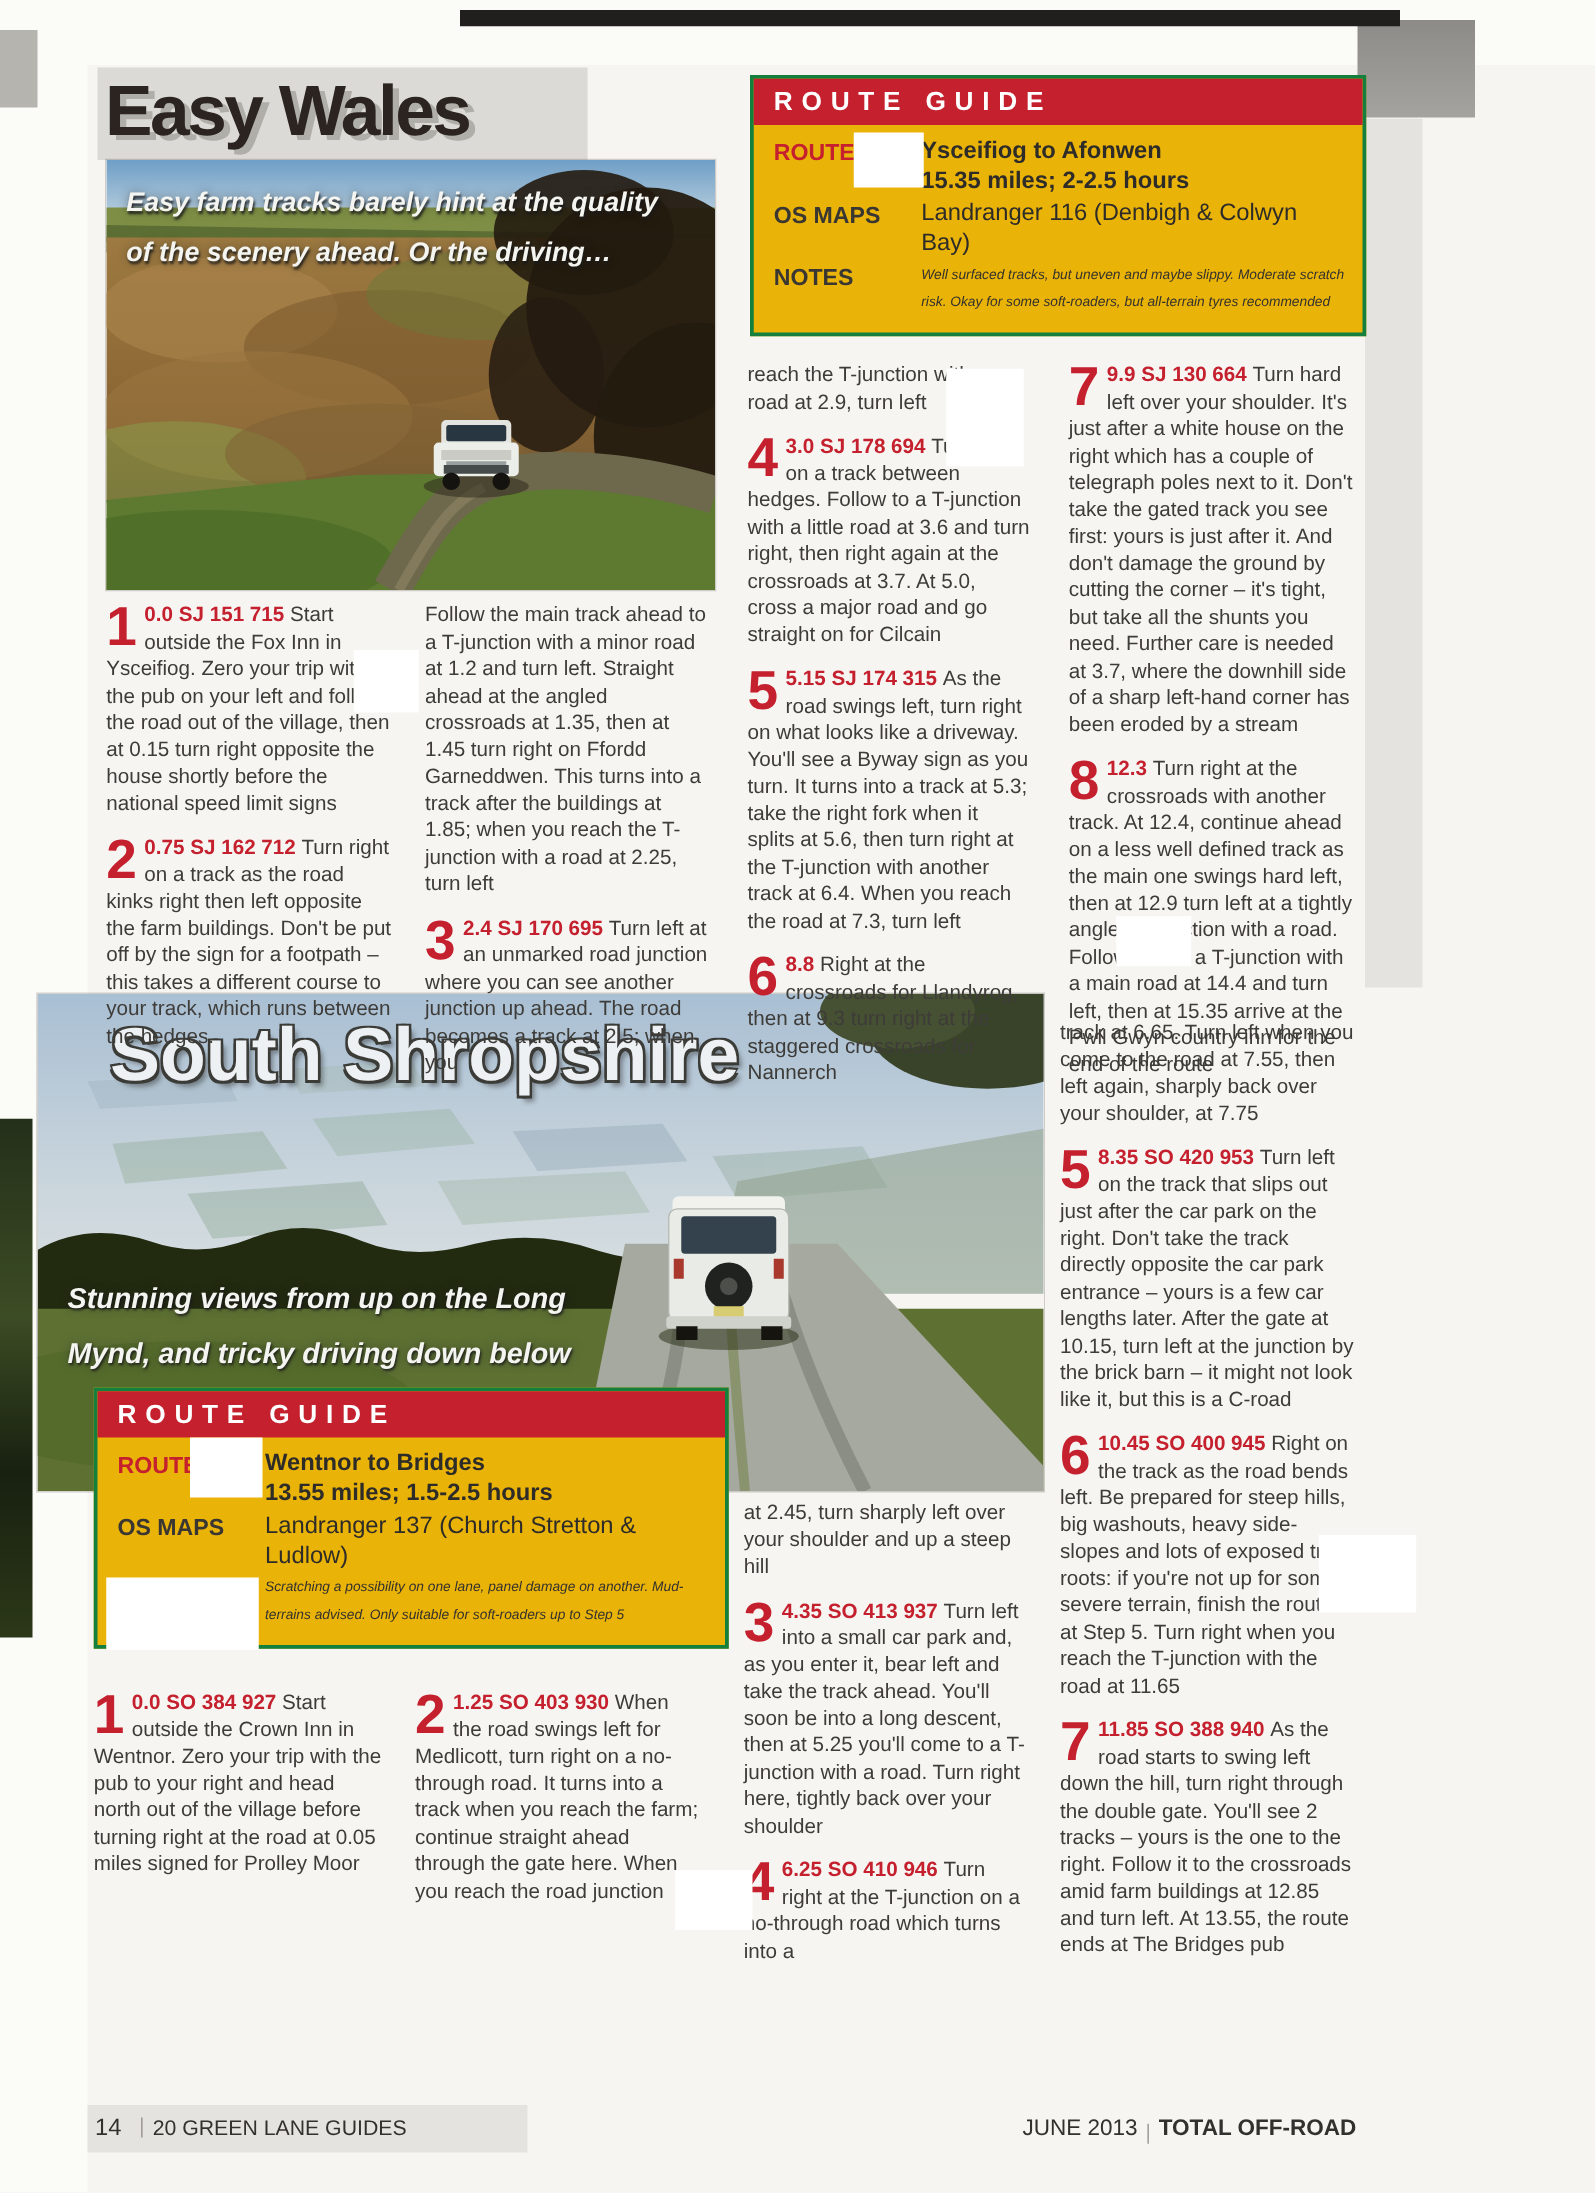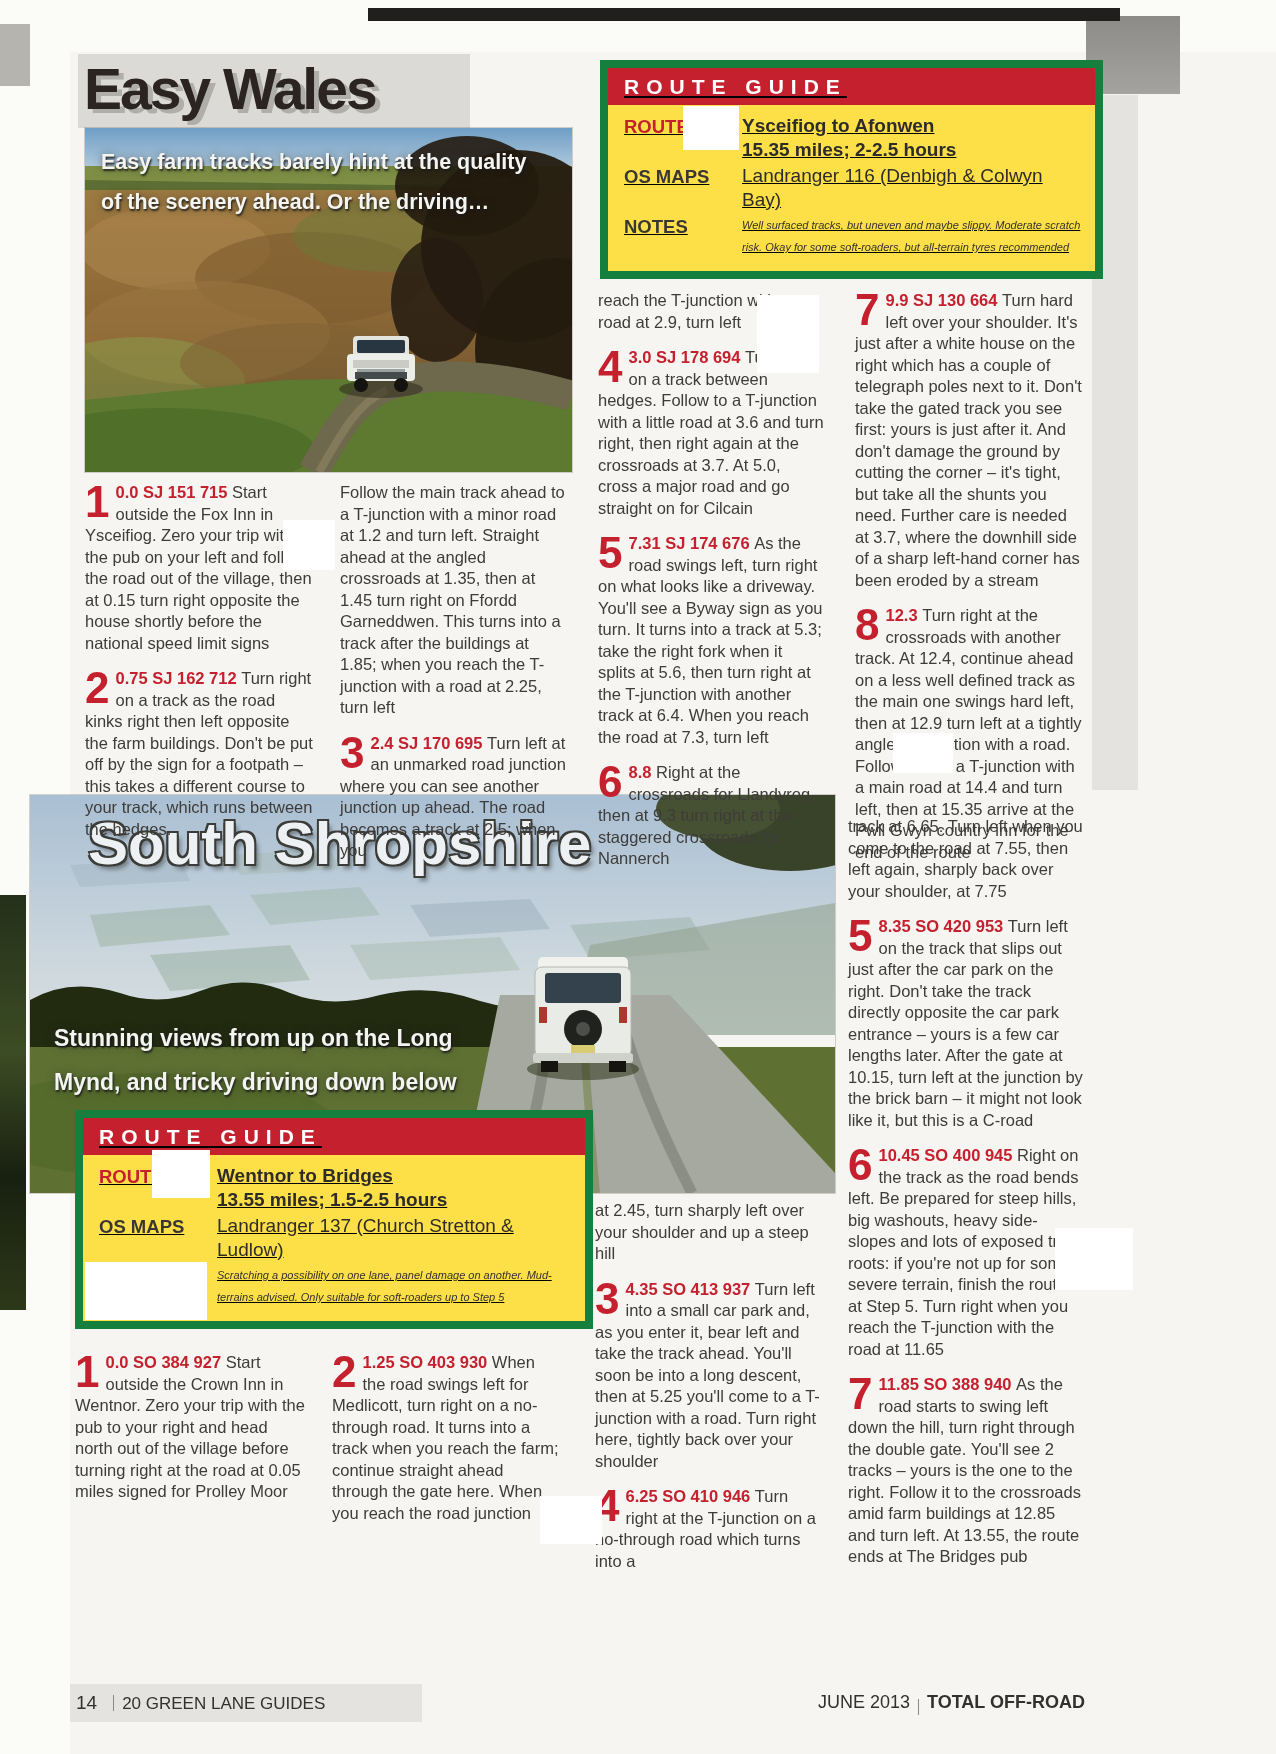--- a/index.html
+++ b/index.html
@@ -22,26 +22,26 @@
   .title-backdrop{position:absolute;background:#dbdad6;z-index:1;}
   .ss-title{
     position:absolute;z-index:4;font-size:60px;font-weight:bold;letter-spacing:0px;
     color:#eef1f3;
     text-shadow:-2px -2px 0 #3b3b38,2px -2px 0 #3b3b38,-2px 2px 0 #3b3b38,2px 2px 0 #3b3b38,4px 5px 4px rgba(40,40,40,.45);
   }
   
   .photo{position:absolute;overflow:hidden;z-index:2;box-shadow:0 0 0 1px rgba(90,85,75,.25);}
   .photo svg{display:block;}
   .photo-caption{
-    position:absolute;color:#f4f4f0;font-weight:bold;
+    position:absolute;color:#f4f4f0;font-weight:bold;font-style:italic;
     text-shadow:1px 2px 2px rgba(25,25,25,.85),0 0 8px rgba(40,40,40,.5);
     white-space:nowrap;z-index:3;
   }
   
-  .rg-box{position:absolute;background:#fde047;border:8px solid #15803d;z-index:5;text-decoration:underline;}
+  .rg-box{position:absolute;background:#eab308;border:3px solid #15803d;z-index:5;}
   .rg-head{
     background:#c5202e;color:#fff;font-weight:bold;font-size:21px;
     letter-spacing:7px;padding:7px 0 6px 16px;
   }
   .rg-body{padding:9px 14px 11px 16px;}
   .rg-row{display:flex;margin-bottom:2px;}
   .rg-label{flex:none;width:118px;font-weight:bold;font-size:18.5px;color:#3a3733;padding-top:2px;}
   .rg-label.red{color:#c5202e;}
   .rg-value{font-size:19px;line-height:24px;color:#2e2c29;}
   .bold{font-weight:bold;}
@@ -153,21 +153,21 @@
     <p class="step-block"><span class="step-num">1</span><span class="step-ref">0.0 SJ 151 715 </span>Start outside the Fox Inn in Ysceifiog. Zero your trip with the pub on your left and follow the road out of the village, then at 0.15 turn right opposite the house shortly before the national speed limit signs</p>
     <p class="step-block"><span class="step-num">2</span><span class="step-ref">0.75 SJ 162 712 </span>Turn right on a track as the road kinks right then left opposite the farm buildings. Don't be put off by the sign for a footpath – this takes a different course to your track, which runs between the hedges.</p>
   </div>
 <div class="col" style="left:340px;top:482px;width:230px;">
     <p class="step-block cont">Follow the main track ahead to a T-junction with a minor road at 1.2 and turn left. Straight ahead at the angled crossroads at 1.35, then at 1.45 turn right on Ffordd Garneddwen. This turns into a track after the buildings at 1.85; when you reach the T-junction with a road at 2.25, turn left</p>
     <p class="step-block"><span class="step-num">3</span><span class="step-ref">2.4 SJ 170 695 </span>Turn left at an unmarked road junction where you can see another junction up ahead. The road becomes a track at 2.5; when you</p>
   </div>
 <div class="col" style="left:598px;top:290px;width:226px;">
     <p class="step-block cont">reach the T-junction with a road at 2.9, turn left</p>
     <p class="step-block"><span class="step-num">4</span><span class="step-ref">3.0 SJ 178 694 </span>Turn right on a track between hedges. Follow to a T-junction with a little road at 3.6 and turn right, then right again at the crossroads at 3.7. At 5.0, cross a major road and go straight on for Cilcain</p>
-    <p class="step-block"><span class="step-num">5</span><span class="step-ref">7.31 SJ 174 676 </span>As the road swings left, turn right on what looks like a driveway. You'll see a Byway sign as you turn. It turns into a track at 5.3; take the right fork when it splits at 5.6, then turn right at the T-junction with another track at 6.4. When you reach the road at 7.3, turn left</p>
+    <p class="step-block"><span class="step-num">5</span><span class="step-ref">5.15 SJ 174 315 </span>As the road swings left, turn right on what looks like a driveway. You'll see a Byway sign as you turn. It turns into a track at 5.3; take the right fork when it splits at 5.6, then turn right at the T-junction with another track at 6.4. When you reach the road at 7.3, turn left</p>
     <p class="step-block"><span class="step-num">6</span><span class="step-ref">8.8 </span>Right at the crossroads for Llandyrog, then at 9.3 turn right at the staggered crossroads for Nannerch</p>
   </div>
 <div class="col" style="left:855px;top:290px;width:230px;">
     <p class="step-block"><span class="step-num">7</span><span class="step-ref">9.9 SJ 130 664 </span>Turn hard left over your shoulder. It's just after a white house on the right which has a couple of telegraph poles next to it. Don't take the gated track you see first: yours is just after it. And don't damage the ground by cutting the corner – it's tight, but take all the shunts you need. Further care is needed at 3.7, where the downhill side of a sharp left-hand corner has been eroded by a stream</p>
     <p class="step-block"><span class="step-num">8</span><span class="step-ref">12.3 </span>Turn right at the crossroads with another track. At 12.4, continue ahead on a less well defined track as the main one swings hard left, then at 12.9 turn left at a tightly angled T-junction with a road. Follow this to a T-junction with a main road at 14.4 and turn left, then at 15.35 arrive at the Pwll Gwyn country inn for the end of the route</p>
   </div>
 
 <div class="photo" style="left:30px;top:795px;width:805px;height:398px;">
   <svg width="805" height="398" viewBox="0 0 805 398" preserveAspectRatio="none">
     <defs>

